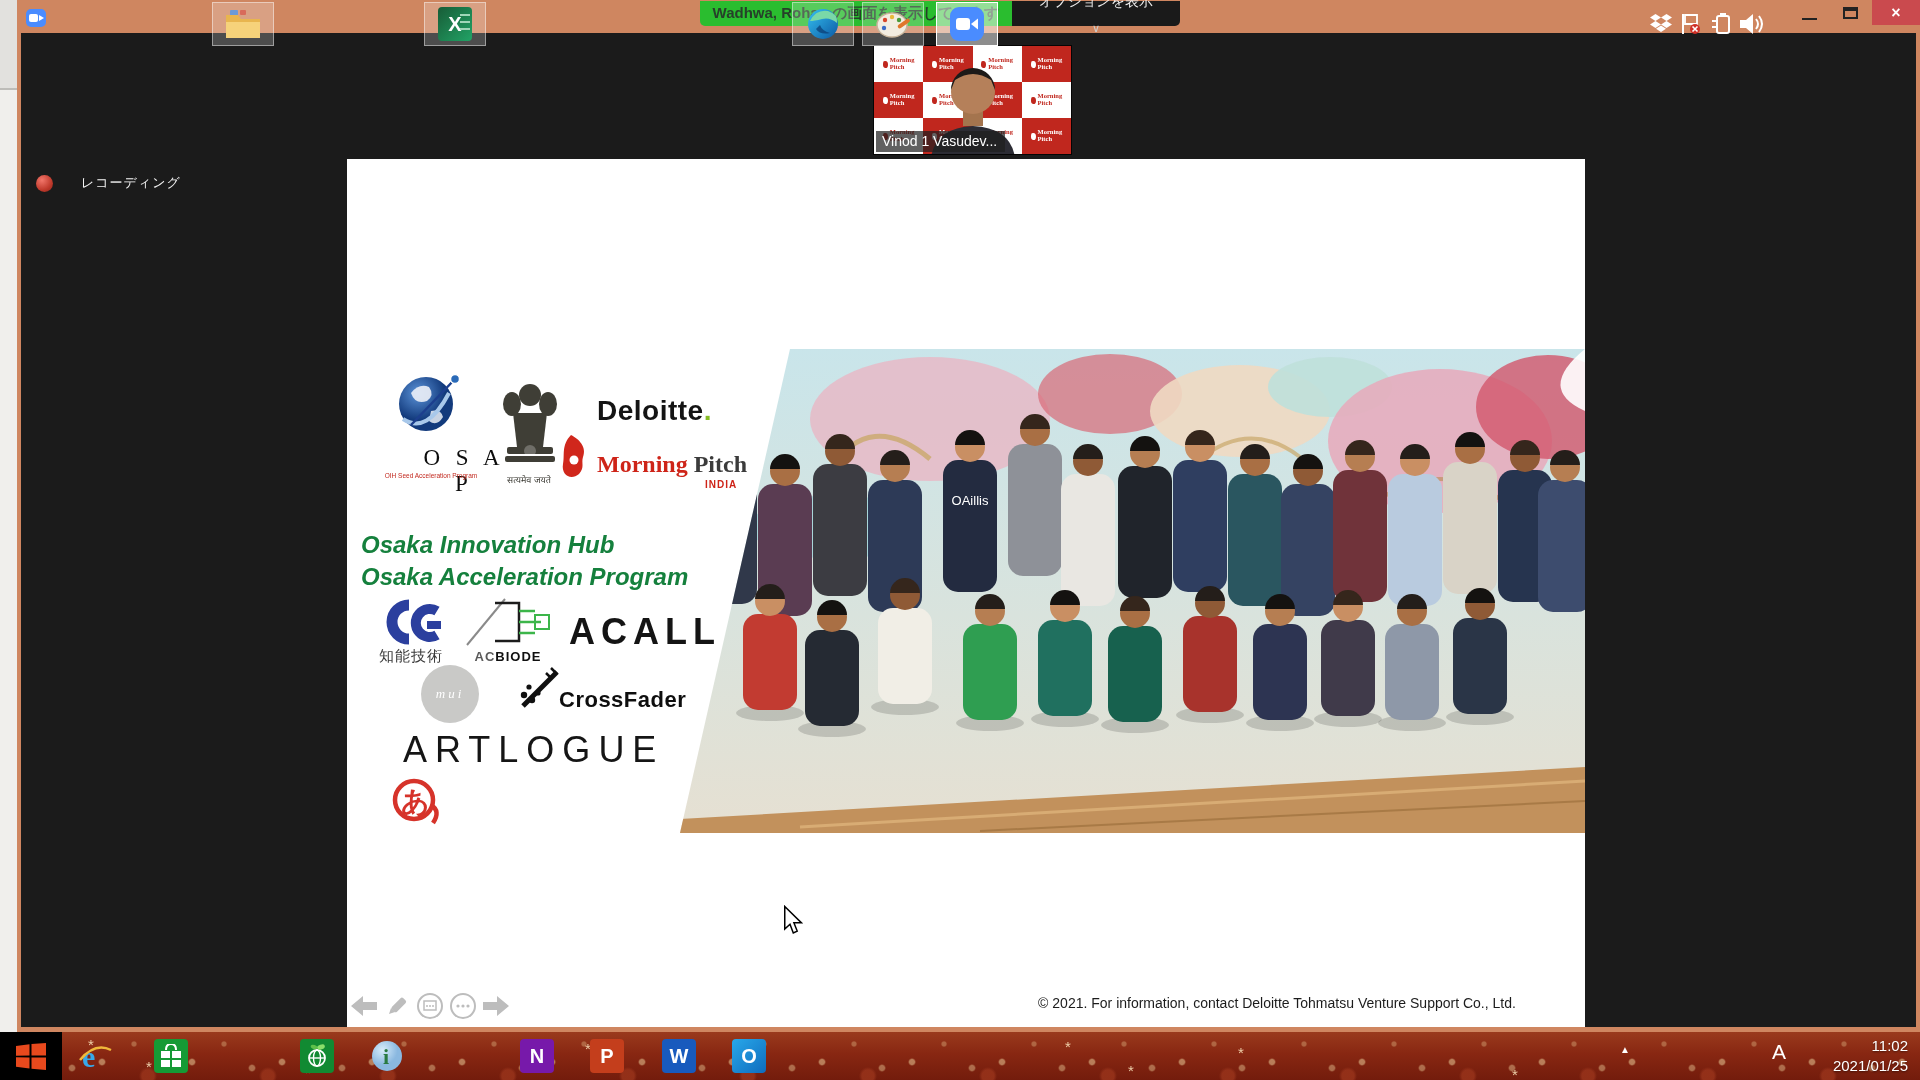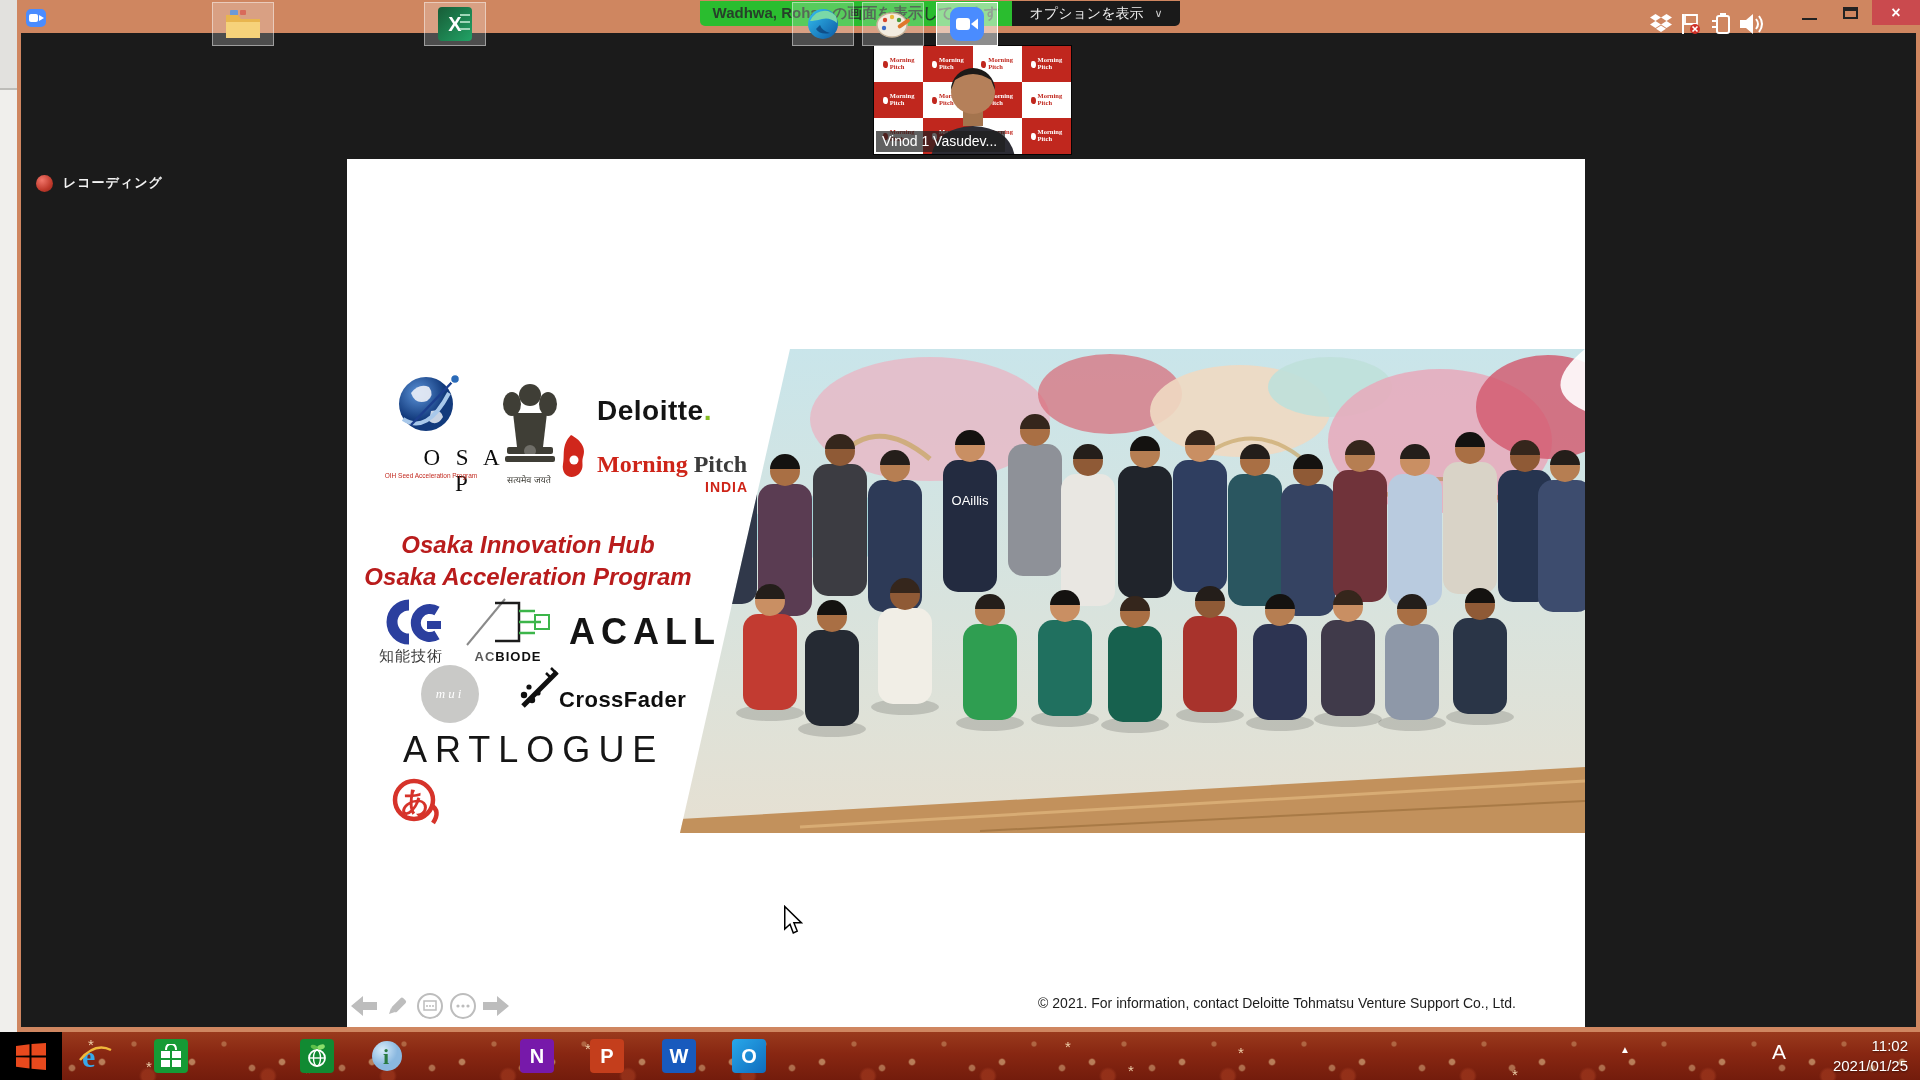--- a/index.html
+++ b/index.html
@@ -17,61 +17,61 @@
 
   .app-icon { position:absolute; left:26px; top:9px; width:20px; height:18px; background:#4a8cff; border-radius:5px; }
   .app-icon::before { content:""; position:absolute; left:3px; top:5px; width:9px; height:8px; background:#fff; border-radius:2px; }
   .app-icon::after { content:""; position:absolute; right:2px; top:6px; border-left:5px solid #fff; border-top:3px solid transparent; border-bottom:3px solid transparent; }
 
   .share-banner { position:absolute; left:700px; top:1px; width:312px; height:25px; background:#2abd2f;
                   color:#26402a; font-weight:bold; font-size:15px; display:flex; align-items:center; justify-content:center;
                   border-radius:0 0 0 5px; }
   .options-btn { position:absolute; left:1012px; top:1px; width:168px; height:25px; background:#1a1a1a; color:#efefef;
                  font-size:14px; display:flex; align-items:center; justify-content:center; gap:11px;
-                 border-radius:0 0 5px 0; cursor:pointer; }
+                 border-radius:0 0 5px 0; cursor:pointer;flex-direction:column; }
   .options-btn .chev { font-size:11px; color:#cfcfcf; }
 
   .win-btn { position:absolute; top:0; height:26px; display:flex; align-items:center; justify-content:center; }
   .win-min { left:1788px; width:42px; } .win-min i { display:block; width:15px; height:2px; background:#222; margin-top:12px; }
   .win-max { left:1830px; width:40px; } .win-max i { display:block; width:15px; height:12px; border:2px solid #222; border-top-width:4px; }
   .win-close { left:1872px; width:48px; height:25px; background:#ca4a4e; color:#fff; font-size:16px; font-weight:bold; }
 
   
   .thumb { position:absolute; left:873px; top:45px; width:199px; height:110px; border:1px solid #050505; overflow:hidden; background:#fff; }
   .thumb .board { position:absolute; inset:0; display:grid; grid-template-columns:repeat(4,1fr); grid-template-rows:repeat(3,1fr); }
   .mp-cell { position:relative; display:flex; align-items:center; justify-content:center; gap:2px; }
   .mp-white { background:#ffffff; color:#c0271e; }
   .mp-red   { background:#c0271e; color:#ffffff; }
   .mp-mark { width:5px; height:7px; border-radius:40% 60% 55% 45%; background:currentColor; flex:0 0 auto; }
   .mp-words { display:flex; flex-direction:column; line-height:1.05; font-size:6.5px; font-family:"Liberation Serif",serif; }
   .thumb svg.man { position:absolute; left:39px; top:8px; }
   .thumb .name-tag { position:absolute; left:2px; bottom:2px; background:rgba(30,30,30,0.7); color:#fff;
                      font-size:14px; padding:2px 8px 3px 6px; }
 
   
-  .recording { position:absolute; left:36px; top:174px; display:flex; align-items:center; gap:10px;font-weight:bold; }
+  .recording { position:absolute; left:36px; top:174px; display:flex; align-items:center; gap:28px; }
   .rec-dot { width:17px; height:17px; border-radius:50%; background:radial-gradient(circle at 35% 30%, #f2766a, #c03a2c 60%, #8a2318); }
   .rec-label { color:#f3f3f3; font-size:13px; letter-spacing:1px; }
 
   
   .slide { position:absolute; left:347px; top:159px; width:1238px; height:868px; background:#ffffff; }
   .abs { position:absolute; }
 
   .osap-letters { left:36px; top:286px; width:96px; text-align:center; font-family:"Liberation Serif",serif;
                   font-size:23px; letter-spacing:5px; color:#0d0d0d;margin-left:33px; }
   .osap-sub { left:26px; top:313px; width:116px; text-align:center; font-size:6.5px; color:#c2281e; }
   .emblem-motto { left:140px; top:314px; width:84px; text-align:center; font-size:9px; color:#3c3b34; }
   .deloitte { left:250px; top:236px; font-size:28px; font-weight:bold; color:#141414; letter-spacing:0.5px; }
   .deloitte .dot { color:#86bc25; }
   .mp-big-text { left:250px; top:292px; font-family:"Liberation Serif",serif; font-weight:bold; font-size:24px; }
   .mp-big-text .w1 { color:#ce2418; } .mp-big-text .w2 { color:#3b3b3b; }
-  .mp-india { left:358px; top:320px; font-size:14px; font-weight:bold; color:#ce2418; letter-spacing:1px; }
+  .mp-india { left:358px; top:320px; font-size:10px; font-weight:bold; color:#ce2418; letter-spacing:1px; }
   .nasscom { left:58px; top:332px; width:256px; text-align:center; font-size:29px; font-weight:bold; color:#ce1f2f; }
   .nasscom sup { font-size:12px; }
-  .prog-line { left:14px; width:334px; text-align:center; font-style:italic; font-weight:bold; font-size:24px; color:#b91c1c; }
+  .prog-line { left:14px; width:334px; text-align:left; font-style:italic; font-weight:bold; font-size:24px; color:#15803d; }
   .prog1 { top:372px; } .prog2 { top:404px; }
   .chino-text { left:28px; top:488px; width:72px; text-align:center; font-size:15px; color:#3a3a3a; letter-spacing:1px; }
   .acbiode-text { left:112px; top:490px; width:98px; text-align:center; font-size:13px; font-weight:bold; letter-spacing:1px; }
   .acbiode-text .ac { color:#5a5a5a; } .acbiode-text .biode { color:#101010; }
   .acall { left:222px; top:452px; font-size:36px; font-weight:bold; letter-spacing:6px; color:#141414; }
   .mui-circle { left:74px; top:506px; width:58px; height:58px; border-radius:50%; background:#c9c9c7;
                 display:flex; align-items:center; justify-content:center; }
   .mui-circle span { color:#fff; font-style:italic; font-family:"Liberation Serif",serif; font-size:13px; letter-spacing:3px; }
   .cf-text { left:212px; top:528px; font-size:22px; font-weight:bold; color:#0e0e0e; letter-spacing:0.5px; }
   .artlogue { left:56px; top:570px; font-size:36px; letter-spacing:8px; color:#151515; font-weight:300; }

